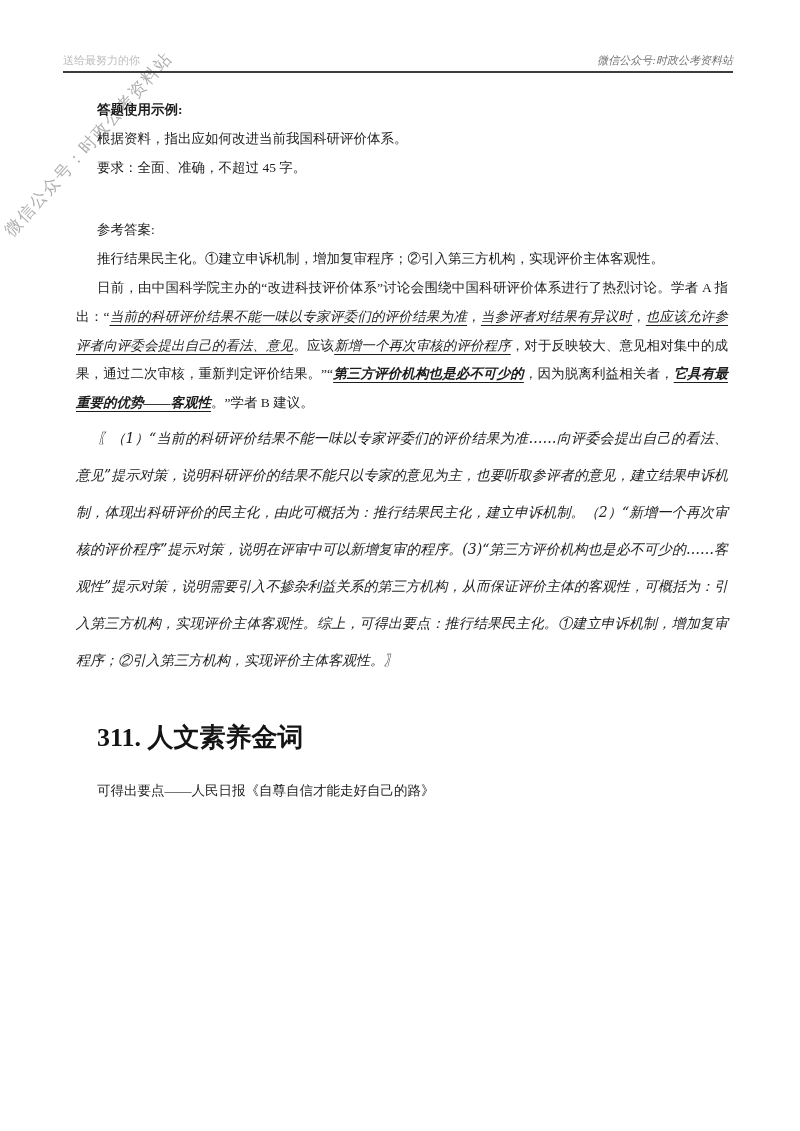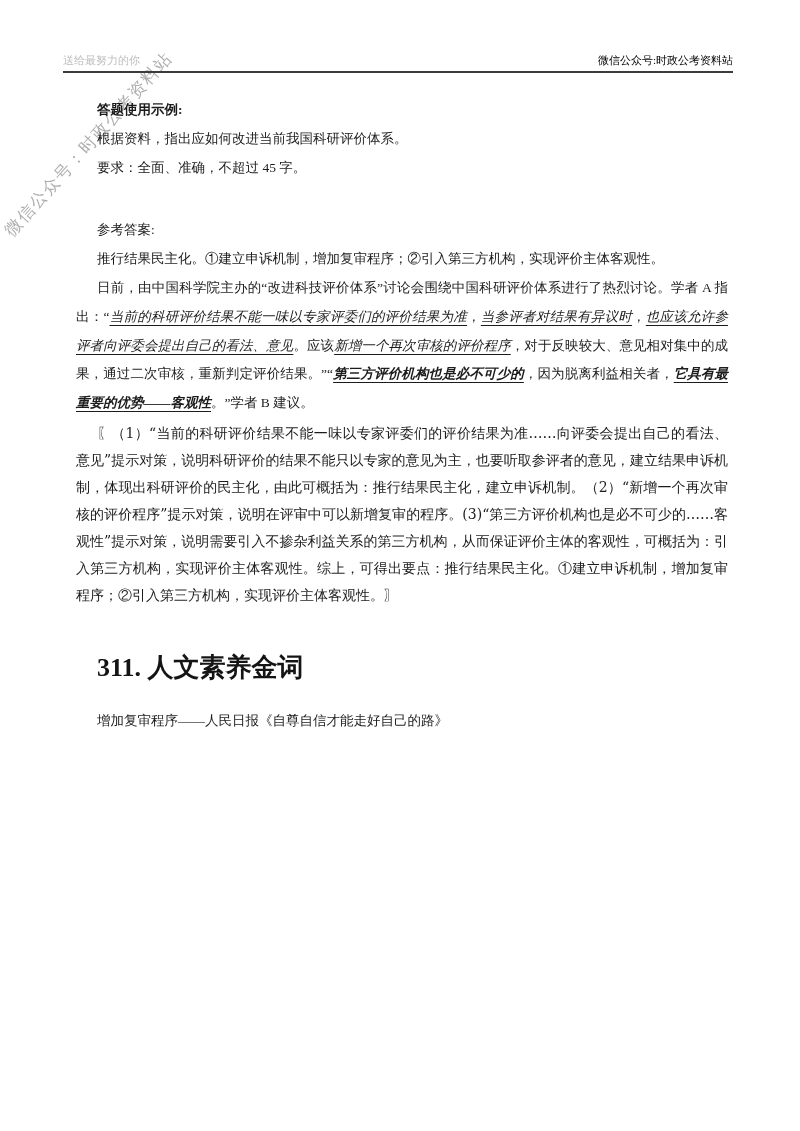--- a/index.html
+++ b/index.html
@@ -29,21 +29,21 @@
     top:52px;left:63px;right:67px;
     display:flex;
     justify-content:space-between;
     align-items:center;
     border-bottom:2px solid #3c3c3c;
     padding-bottom:3px;
     font-size:11px;
     line-height:16px;
   }
   .header-left{color:#bdbdbd;}
-  .header-right{color:#000000;}
+  .header-right{color:#737373;font-style:italic;}
   .content{
     position:absolute;
     top:96px;left:76px;
     width:652px;
     font-size:13.5px;
     line-height:28.8px;
     text-align:justify;
   }
   .content p{margin:0;text-indent:21px;}
   .bold{font-weight:bold;}
@@ -51,22 +51,23 @@
   .mt-lg{margin-top:34px !important;}
   .u{
     text-decoration:underline;
     text-underline-offset:4px;
     text-decoration-thickness:1px;
     font-style:italic;
   }
   .b{font-weight:bold;}
   .analysis{
     font-family:"DejaVu Serif","Liberation Serif",serif;
+    font-style:italic;
     font-size:14px;
-    line-height:27px;
+    line-height:37px;
     margin-top:2px !important;
   }
   .topic-heading{
     margin:0;
     margin-top:44px;
     margin-left:21px;
     font-size:26px;
     font-weight:600;
     line-height:30px;
     color:#141414;
@@ -100,17 +101,17 @@
 
     <p>推行结果民主化。①建立申诉机制，增加复审程序；②引入第三方机构，实现评价主体客观性。</p>
 
 
     <p><span>日前，由中国科学院主办的“改进科技评价体系”讨论会围绕中国科研评价体系进行了热烈讨论。学者 A 指出：“</span><span class="u">当前的科研评价结果不能一味以专家评委们的评价结果为准</span><span>，</span><span class="u">当参评者对结果有异议时</span><span>，</span><span class="u">也应该允许参评者向评委会提出自己的看法、意见</span><span>。应该</span><span class="u">新增一个再次审核的评价程序</span><span>，对于反映较大、意见相对集中的成果，通过二次审核，重新判定评价结果。”“</span><span class="u b">第三方评价机构也是必不可少的</span><span>，因为脱离</span><span>利益相关者，</span><span class="u b">它具有最重要的优势——客观性</span><span>。”学者 B 建议。</span></p>
 
     <p class="analysis">〖（1）“当前的科研评价结果不能一味以专家评委们的评价结果为准……向评委会提出自己的看法、意见”提示对策，说明科研评价的结果不能只以专家的意见为主，也要听取参评者的意见，建立结果申诉机制，体现出科研评价的民主化，由此可概括为：推行结果民主化，建立申诉机制。（2）“新增一个再次审核的评价程序”提示对策，说明在评审中可以新增复审的程序。(3)“第三方评价机构也是必不可少的……客观性”提示对策，说明需要引入不掺杂利益关系的第三方机构，从而保证评价主体的客观性，可概括为：引入第三方机构，实现评价主体客观性。综上，可得出要点：推行结果民主化。①建立申诉机制，增加复审程序；②引入第三方机构，实现评价主体客观性。〗</p>
 
     <h2 class="topic-heading">311. 人文素养金词</h2>
 
-    <p class="topic-first-line">增加复审程序——人民日报《自尊自信才能走好自己的路》</p>
+    <p class="topic-first-line">可得出要点——人民日报《自尊自信才能走好自己的路》</p>
 
   </div>
 
 </div>
 
 </body></html>

